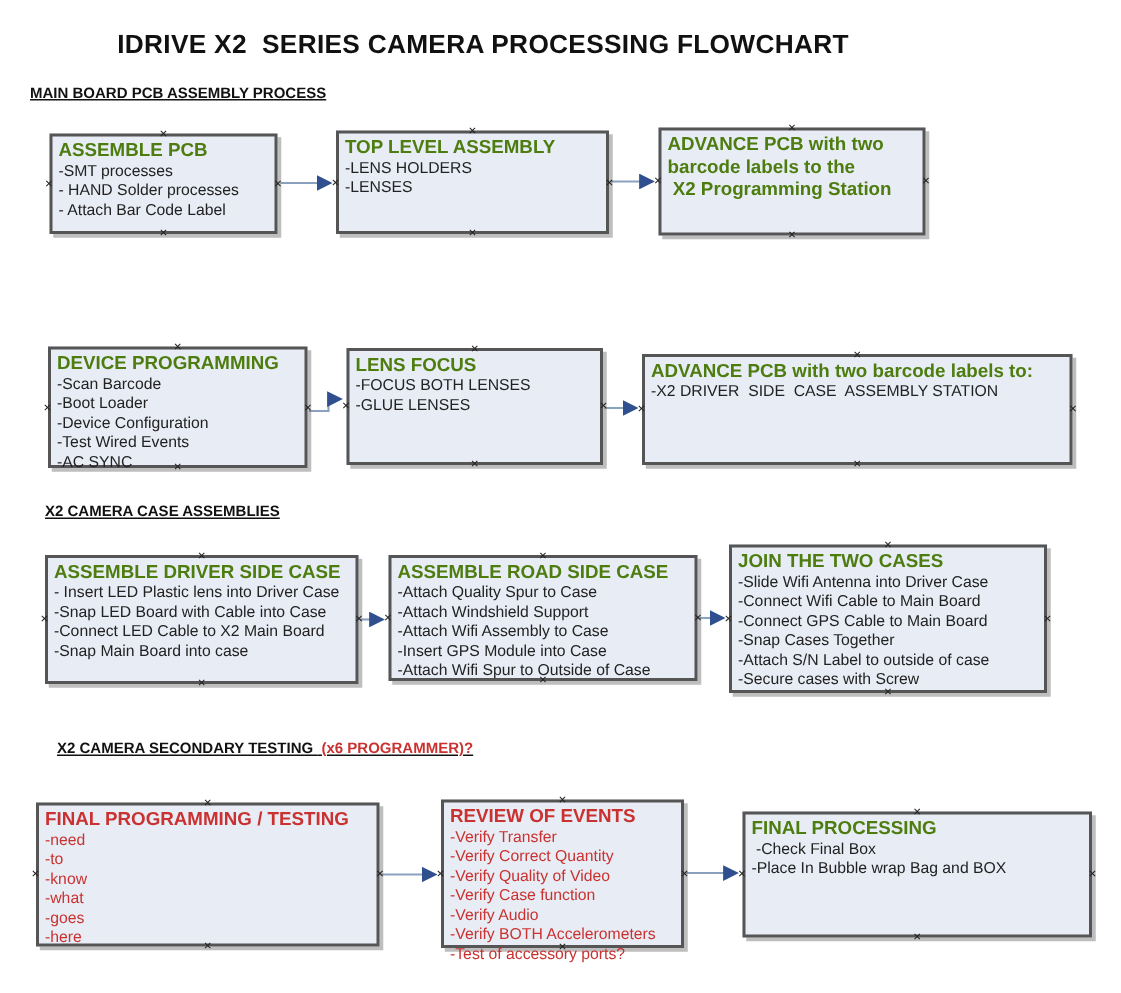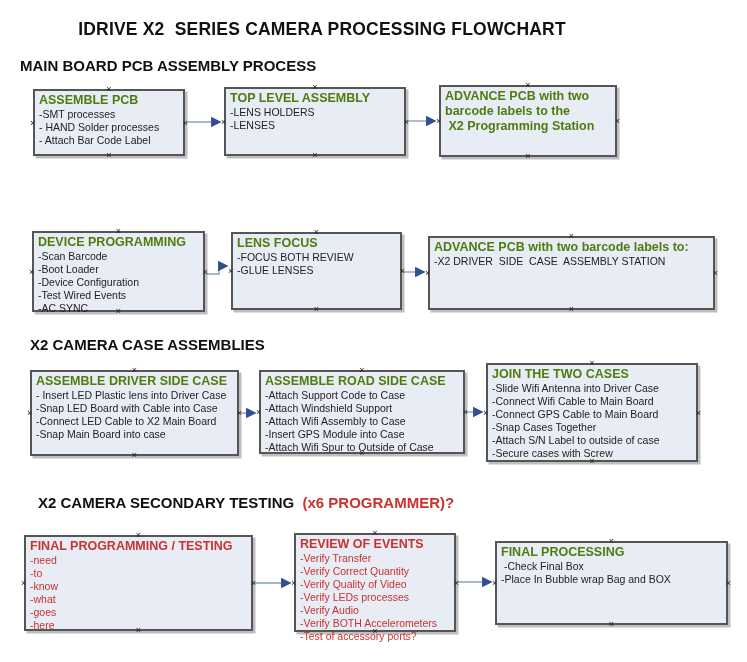--- a/index.html
+++ b/index.html
@@ -6,21 +6,21 @@
   .canvas{
     position:relative;width:747px;height:662px;background:#ffffff;overflow:hidden;
     font-family:"Liberation Sans","DejaVu Sans",sans-serif;color:#111;
   }
   .page-title{
     position:absolute;left:0;top:19px;width:644px;margin:0;
     text-align:center;font-size:17.5px;font-weight:bold;color:#111;
     white-space:pre;letter-spacing:.2px;
   }
   .sec-h{
-    position:absolute;margin:0;font-size:15px;font-weight:bold;color:#111;white-space:pre;
+    position:absolute;margin:0;font-size:10px;font-weight:bold;color:#111;white-space:pre;text-decoration:underline;
   }
   .sec-h .red-part{color:var(--red,#c93230);}
   .fc-box{
     position:absolute;box-sizing:border-box;
     background:var(--box_fill,#e8ecf5);
     border:2px solid var(--box_border,#555555);
     box-shadow:2.5px 2.5px 0 rgba(110,110,110,.45);
     padding:2px 3px 0 4px;overflow:visible;
   }
   .fc-title{
@@ -115,21 +115,21 @@
         <li>-AC SYNC</li>
       </ul>
   <span class="anchor anchor-t">×</span>
       <span class="anchor anchor-b">×</span>
       <span class="anchor anchor-l">×</span>
       <span class="anchor anchor-r">×</span>
     </div>
   <div class="fc-box" style="left:231px;top:232px;width:171px;height:78px;">
     <div class="fc-title">LENS FOCUS</div>
     <ul class="fc-items">
-        <li>-FOCUS BOTH REVIEW</li>
+        <li>-FOCUS BOTH LENSES</li>
         <li>-GLUE LENSES</li>
       </ul>
   <span class="anchor anchor-t">×</span>
       <span class="anchor anchor-b">×</span>
       <span class="anchor anchor-l">×</span>
       <span class="anchor anchor-r">×</span>
     </div>
   <div class="fc-box" style="left:428px;top:236px;width:287px;height:74px;">
     <div class="fc-title">ADVANCE PCB with two barcode labels to:</div>
     <ul class="fc-items">
@@ -150,21 +150,21 @@
         <li>-Snap Main Board into case</li>
       </ul>
   <span class="anchor anchor-t">×</span>
       <span class="anchor anchor-b">×</span>
       <span class="anchor anchor-l">×</span>
       <span class="anchor anchor-r">×</span>
     </div>
   <div class="fc-box" style="left:259px;top:370px;width:206px;height:84px;">
     <div class="fc-title">ASSEMBLE ROAD SIDE CASE</div>
     <ul class="fc-items">
-        <li>-Attach Support Code to Case</li>
+        <li>-Attach Quality Spur to Case</li>
         <li>-Attach Windshield Support</li>
         <li>-Attach Wifi Assembly to Case</li>
         <li>-Insert GPS Module into Case</li>
         <li>-Attach Wifi Spur to Outside of Case</li>
       </ul>
   <span class="anchor anchor-t">×</span>
       <span class="anchor anchor-b">×</span>
       <span class="anchor anchor-l">×</span>
       <span class="anchor anchor-r">×</span>
     </div>
@@ -198,21 +198,21 @@
       <span class="anchor anchor-b">×</span>
       <span class="anchor anchor-l">×</span>
       <span class="anchor anchor-r">×</span>
     </div>
   <div class="fc-box red-box" style="left:294px;top:533px;width:162px;height:99px;">
     <div class="fc-title">REVIEW OF EVENTS</div>
     <ul class="fc-items">
         <li>-Verify Transfer</li>
         <li>-Verify Correct Quantity</li>
         <li>-Verify Quality of Video</li>
-        <li>-Verify LEDs processes</li>
+        <li>-Verify Case function</li>
         <li>-Verify Audio</li>
         <li>-Verify BOTH Accelerometers</li>
         <li>-Test of accessory ports?</li>
       </ul>
   <span class="anchor anchor-t">×</span>
       <span class="anchor anchor-b">×</span>
       <span class="anchor anchor-l">×</span>
       <span class="anchor anchor-r">×</span>
     </div>
   <div class="fc-box" style="left:495px;top:541px;width:233px;height:84px;">

